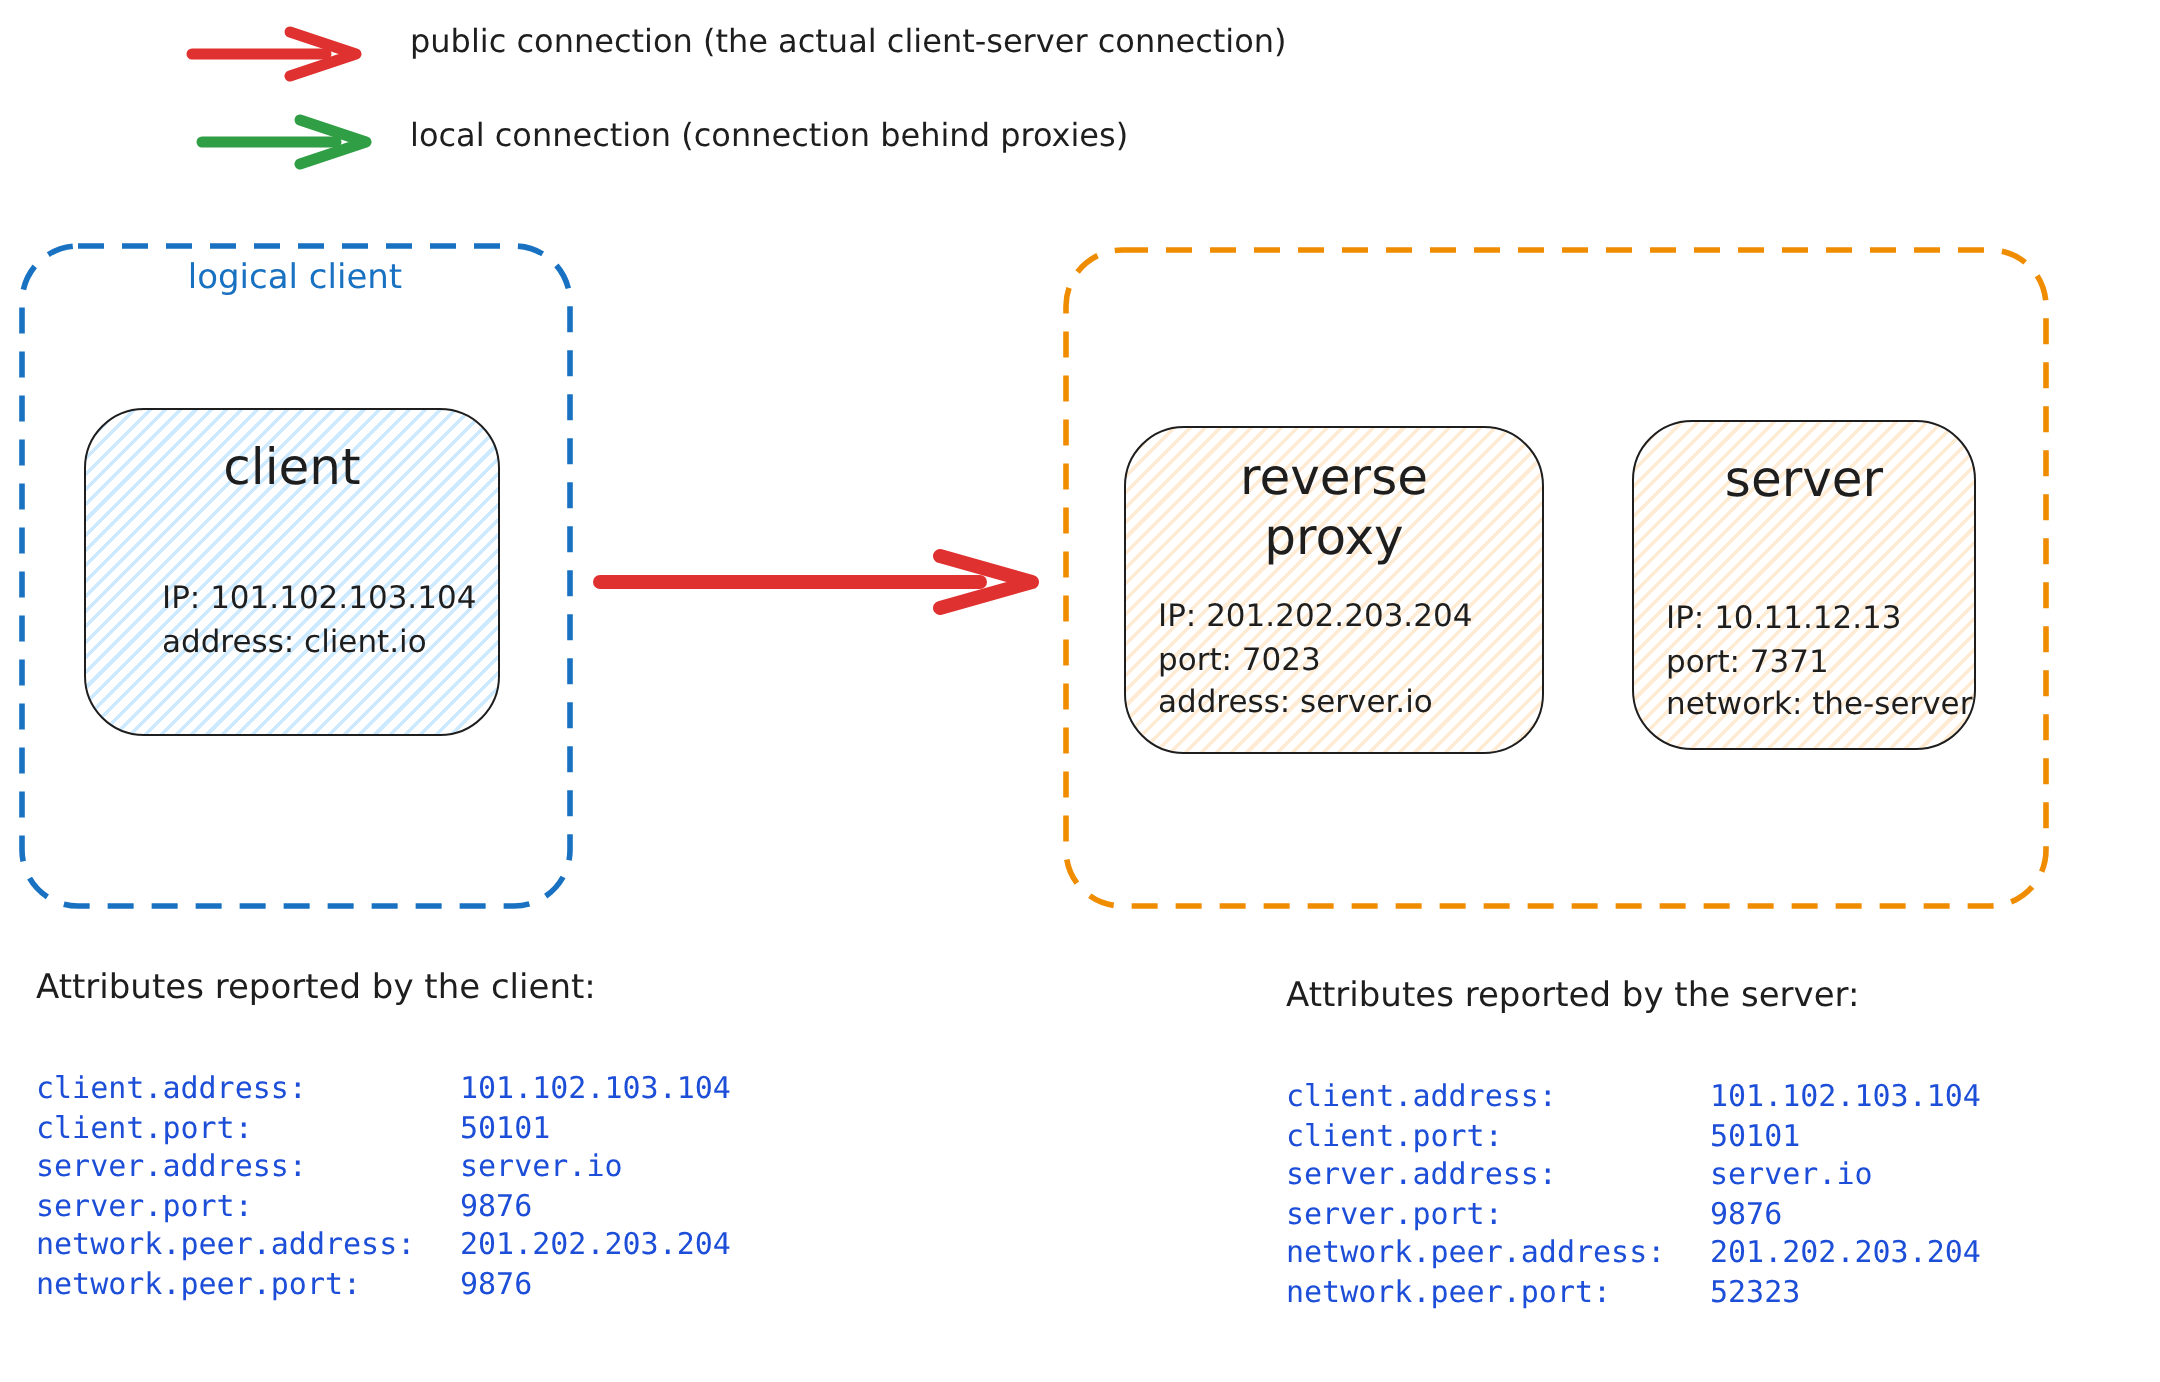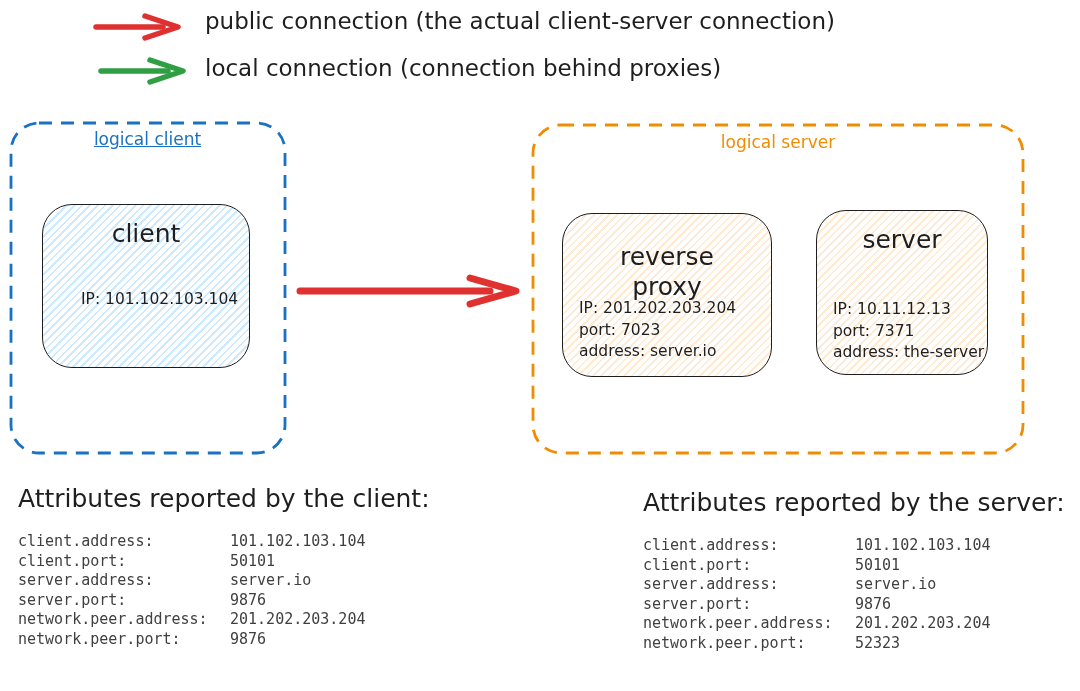--- a/index.html
+++ b/index.html
@@ -4,52 +4,52 @@
 <style>
   html,body { margin:0; padding:0; background:#ffffff; }
   #canvas {
     position:relative; width:1080px; height:691px; background:#ffffff;
     font-family:"DejaVu Sans", sans-serif; color:var(--ink, #1e1e1e);
     overflow:hidden;
   }
   .abs { position:absolute; }
 
   
-  .legend-label { font-size:23px; line-height:24px; white-space:nowrap; }
+  .legend-label { font-size:16px; line-height:24px; white-space:nowrap; }
   .arrow-red   { color:var(--red, #e03131); }
   .arrow-green { color:var(--green, #2f9e44); }
 
   
   .frame-label { text-align:center; font-size:17px; white-space:nowrap; }
-  .label-client { color:var(--blue, #1971c2);text-decoration:underline; }
+  .label-client { color:var(--blue, #1971c2); }
   .label-server { color:var(--orange, #f08c00); }
 
   
   .node {
     position:absolute; border:1.8px solid var(--ink, #1e1e1e); border-radius:30px;
     background:#ffffff; box-sizing:border-box;
   }
   .hatch-blue {
     background-image:repeating-linear-gradient(135deg,
       rgba(165,216,255,0.55) 0 1.8px, rgba(255,255,255,0) 1.8px 5.4px);
   }
   .hatch-orange {
     background-image:repeating-linear-gradient(135deg,
       rgba(255,216,168,0.5) 0 1.8px, rgba(255,255,255,0) 1.8px 5.4px);
   }
   .node-title { text-align:center; font-size:25px; line-height:30px; margin-top:14px; }
-  .node-title.wrap { width:140px; margin:28px auto 0; }
+  .node-title.wrap { width:140px; margin:10px auto 0; }
   .node-attrs { position:absolute; font-size:15.5px; line-height:21.5px; white-space:nowrap; }
 
   
   .attr-block { position:absolute; }
-  .attr-title { font-size:25px; margin-bottom:19px; white-space:nowrap; }
+  .attr-title { font-size:17px; margin-bottom:31px; white-space:nowrap; }
   .attr-group { margin-top:0; }
   .attr-group + .attr-group { }
-  .attr-row { display:flex; font-family:"DejaVu Sans Mono", monospace; font-size:15px; line-height:19.5px; color:#404040; }
+  .attr-row { display:flex; font-family:"DejaVu Sans Mono", monospace; font-size:15px; line-height:19.5px; color:#1d4ed8; }
   .attr-row .k { width:212px; }
   .attr-row .v { white-space:nowrap; }
 
   svg.arrow path { stroke:currentColor; fill:none; stroke-linecap:round; stroke-linejoin:round; }
 </style>
 </head>
 <body>
 
 <div id="canvas">
 
@@ -67,48 +67,48 @@
 
   <svg class="abs" style="left:7px; top:119px;" width="282" height="338">
     <rect x="4" y="4" width="274" height="330" rx="28" fill="none" stroke="#1971c2" stroke-width="2.8" stroke-dasharray="13 9"></rect>
   </svg>
   <div class="abs frame-label label-client" style="left:10px; top:129px; width:275px;">logical client</div>
 
   <div class="node hatch-blue" style="left:42px; top:204px; width:208px; height:164px;">
     <div class="node-title">client</div>
     <div class="node-attrs" style="left:38px; top:84px;">
       <div>IP: 101.102.103.104</div>
+      <div>address: client.io</div>
     </div>
   </div>
 
   <svg class="abs arrow arrow-red" style="left:294px; top:271px;" width="232" height="40" viewBox="0 0 232 40">
     <path d="M6 20 L196 20" stroke-width="7"></path>
     <path d="M176 7 L222 20 L176 33" stroke-width="7"></path>
   </svg>
 
   <svg class="abs" style="left:529px; top:121px;" width="498" height="336">
     <rect x="4" y="4" width="490" height="328" rx="28" fill="none" stroke="#f08c00" stroke-width="2.8" stroke-dasharray="13 9"></rect>
   </svg>
-  <div class="abs frame-label label-server" style="left:533px; top:132px; width:490px;">logical server</div>
 
   <div class="node hatch-orange" style="left:562px; top:213px; width:210px; height:164px;">
     <div class="node-title wrap">reverse proxy</div>
     <div class="node-attrs" style="left:16px; top:84px;">
       <div>IP: 201.202.203.204</div>
       <div>port: 7023</div>
       <div>address: server.io</div>
     </div>
   </div>
 
   <div class="node hatch-orange" style="left:816px; top:210px; width:172px; height:165px;">
     <div class="node-title">server</div>
     <div class="node-attrs" style="left:16px; top:88px;">
       <div>IP: 10.11.12.13</div>
       <div>port: 7371</div>
-      <div>address: the-server</div>
+      <div>network: the-server</div>
     </div>
   </div>
 
   <div class="attr-block" style="left:18px; top:484px;">
     <div class="attr-title">Attributes reported by the client:</div>
     <div class="attr-group">
       <div class="attr-row">
         <span class="k">client.address:</span>
         <span class="v">101.102.103.104</span>
       </div>

